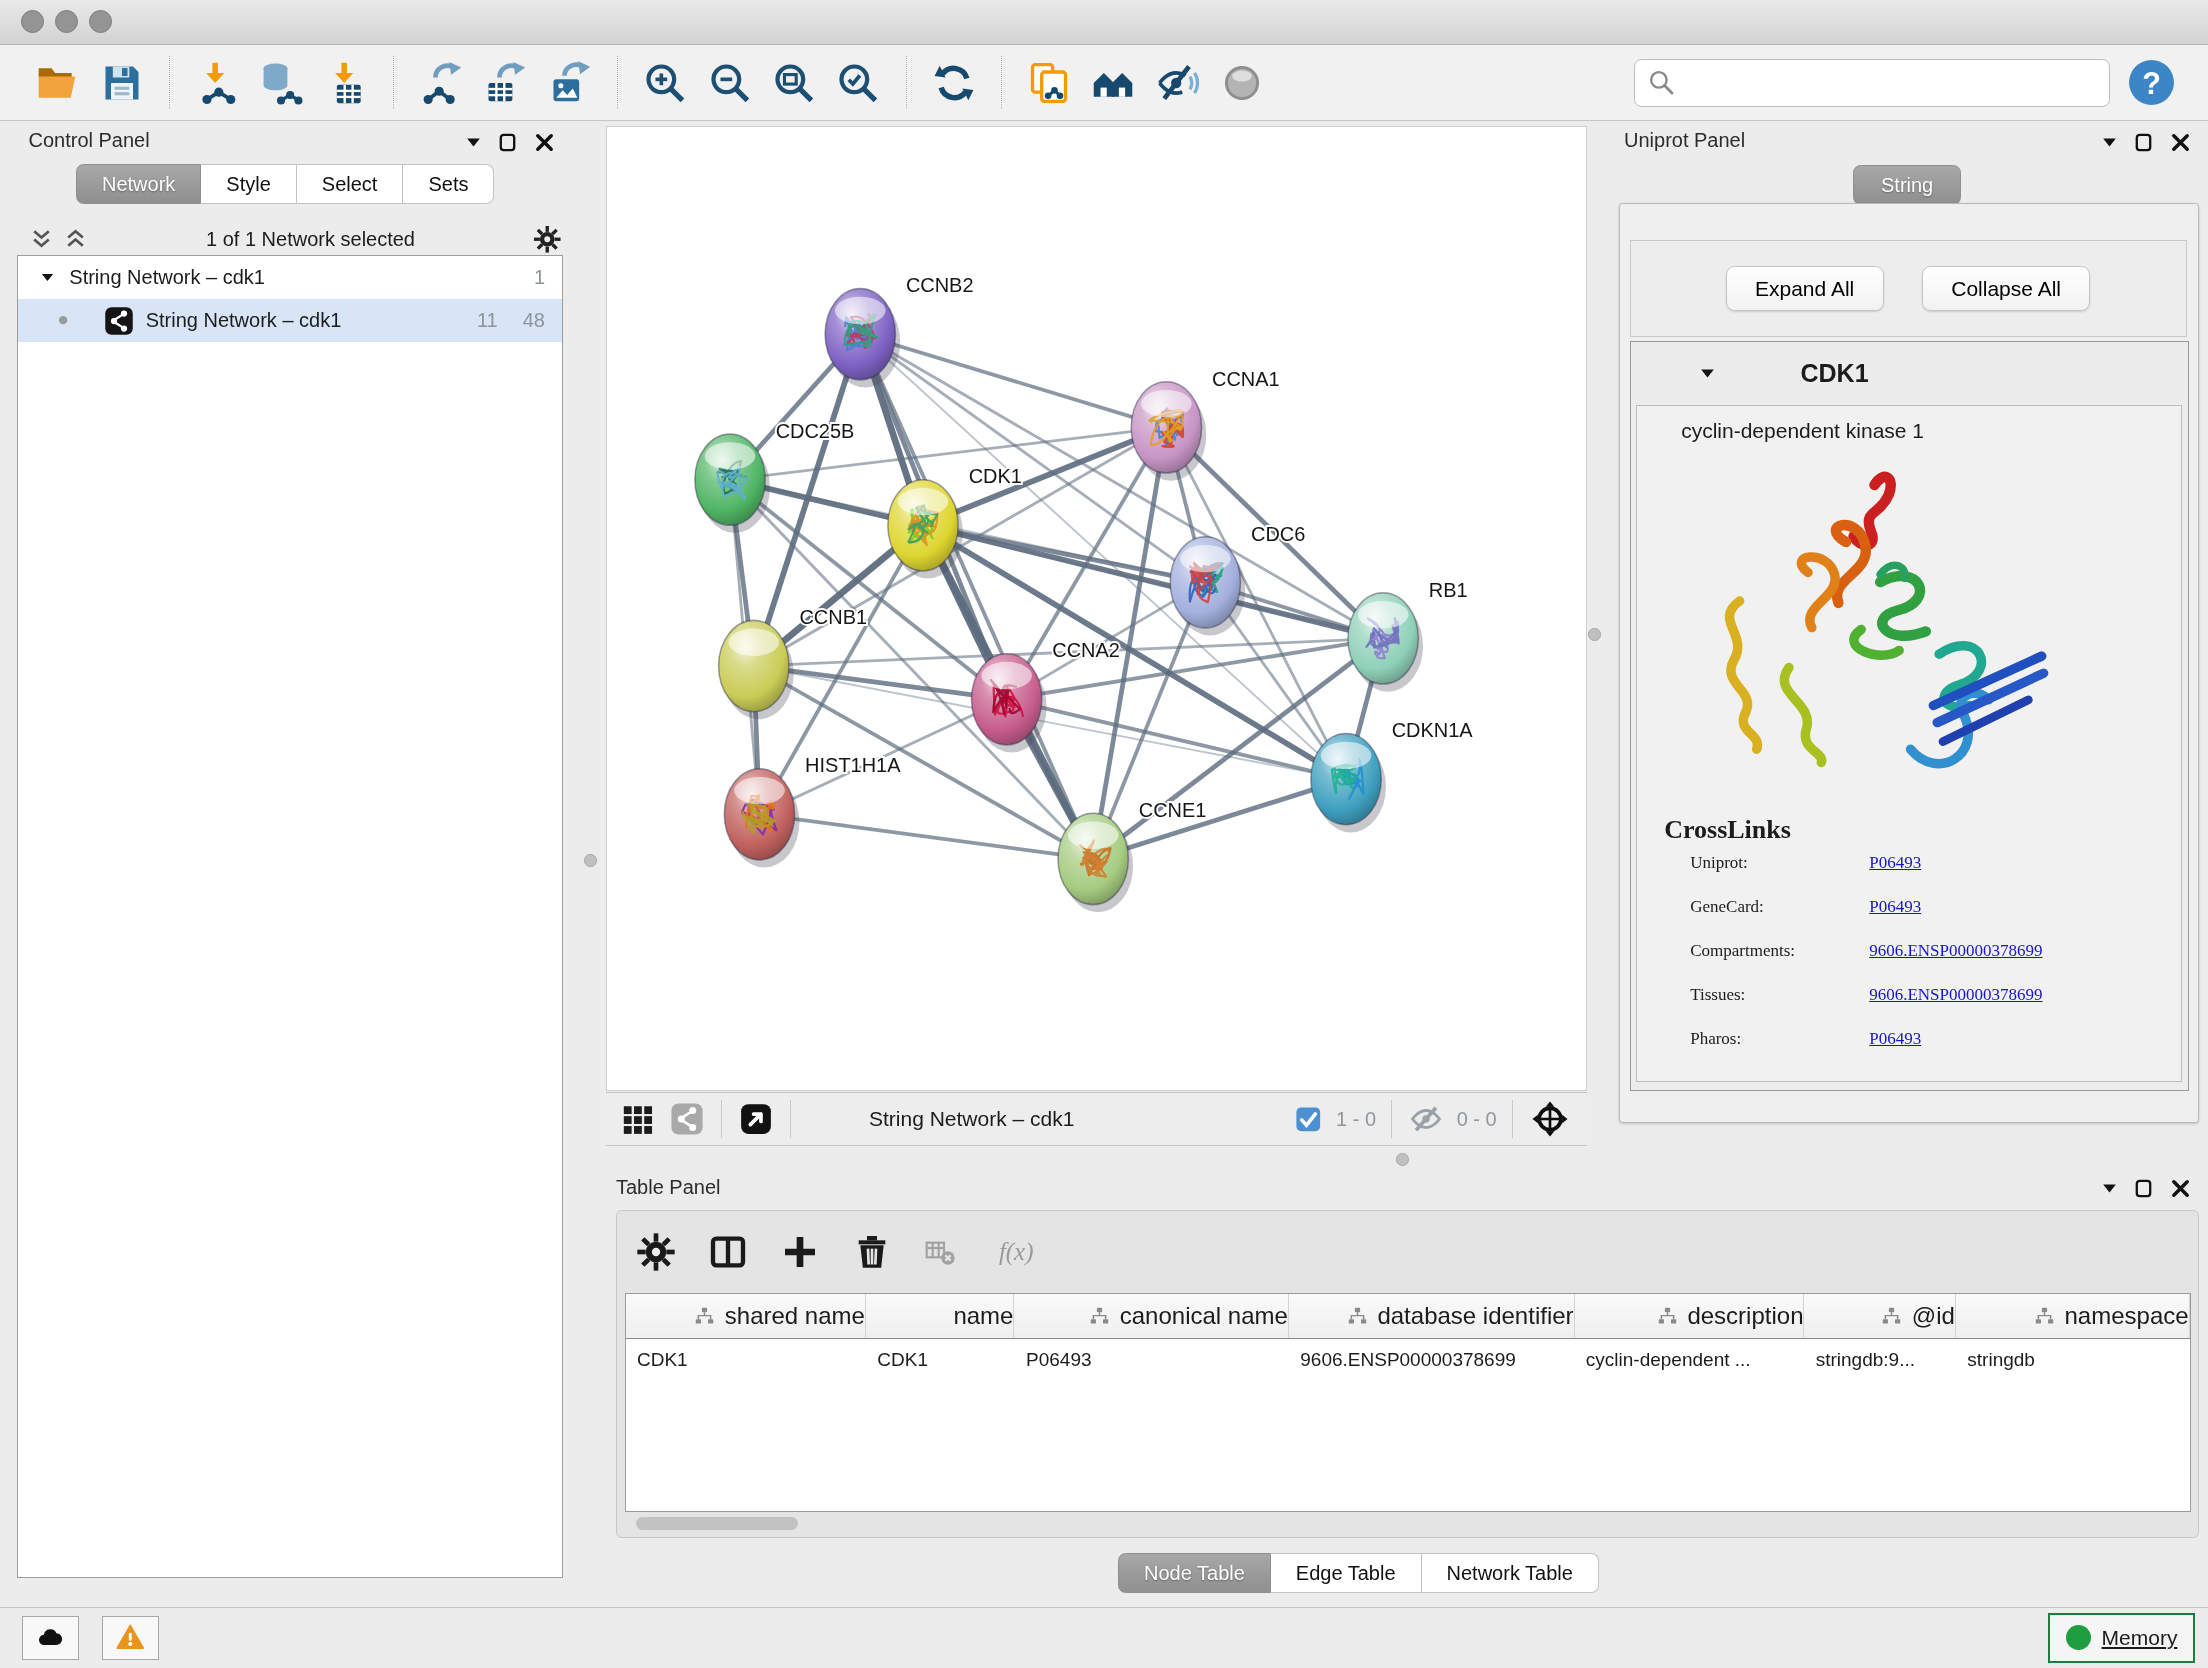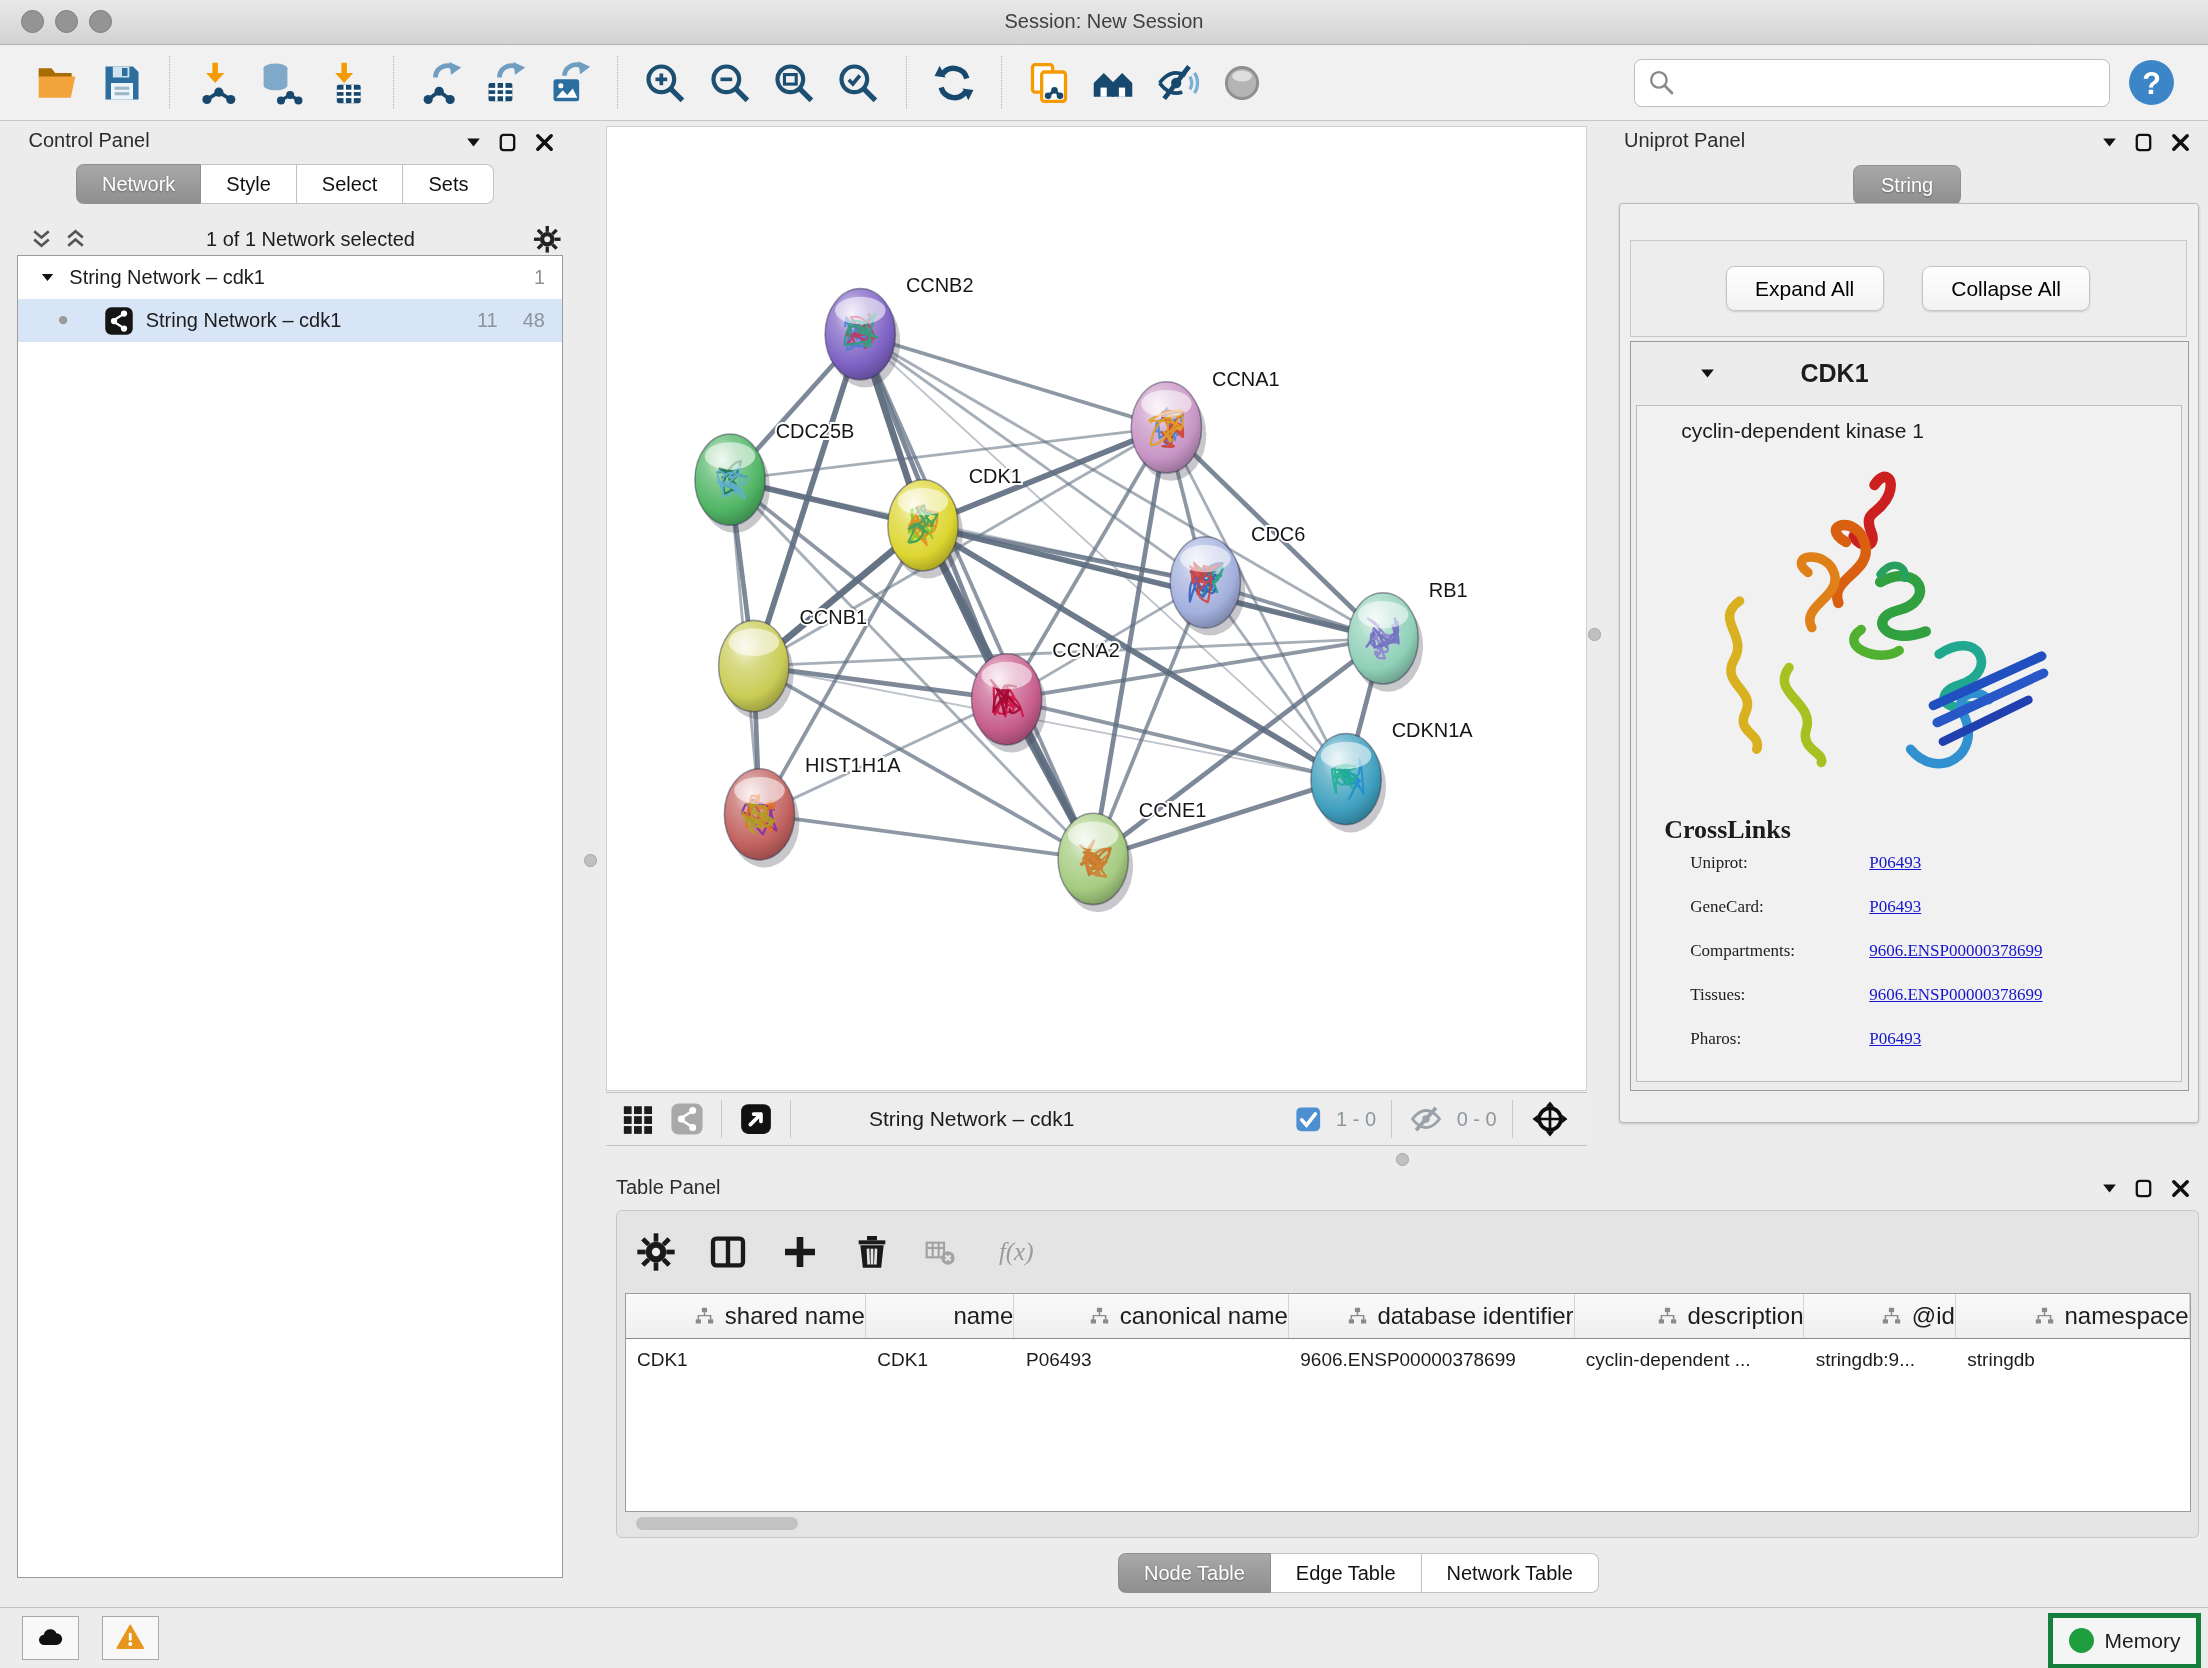--- a/index.html
+++ b/index.html
@@ -75,22 +75,22 @@
       border-right:1px solid #d4d4d4;box-sizing:border-box;overflow:hidden;white-space:nowrap;}
   .th svg{width:21px;height:21px;flex:0 0 auto;color:#8a8a8a;}
   .tr{display:flex;height:42px;align-items:center;font-size:19px;}
   .td{padding-left:11.4px;box-sizing:border-box;overflow:hidden;white-space:nowrap;}
   #tp-hscroll{left:19px;top:306px;width:162px;height:13.3px;background:#c2c2c2;border-radius:6.7px;}
   
   #statusbar{left:0;top:1607px;width:2208px;height:61px;background:#ececec;border-top:1px solid #c4c4c4;}
   .sb-btn{width:55px;height:42px;background:#f8f8f8;border:1px solid #a8a8a8;top:7.6px;
     display:flex;align-items:center;justify-content:center;}
   .sb-btn svg{width:28.5px;height:28.5px;}
-  #memory-btn{left:2048px;top:4.8px;width:143px;height:46px;background:#f5f5f5;border:5px solid #15803d;
-    display:flex;align-items:center;justify-content:center;gap:11px;font-size:21px;}
+  #memory-btn{left:2048px;top:4.8px;width:143px;height:46px;background:#f5f5f5;border:2px solid #15803d;
+    display:flex;align-items:center;justify-content:center;gap:11px;font-size:21px;text-decoration:underline;}
   #memory-dot{width:25px;height:25px;border-radius:50%;background:#1e9e3e;}
   .clickable{cursor:default;}
 </style>
 </head>
 <body>
 
 <svg width="0" height="0" style="position:absolute">
 <defs>
 <symbol id="i-caret-down" viewBox="0 0 24 24">
         <path d="M4 7h16l-8 10z" fill="currentColor"></path>
@@ -389,21 +389,20 @@
 <symbol id="i-dot" viewBox="0 0 24 24">
         <circle cx="12" cy="12" r="7" fill="currentColor"></circle>
       </symbol>
 </defs>
 </svg>
 
 <div id="titlebar" class="abs">
   <div class="tl abs" style="left:21px"></div>
   <div class="tl abs" style="left:55px"></div>
   <div class="tl abs" style="left:89px"></div>
-  <div id="win-title" class="abs">Session: New Session</div>
 </div>
 
 <div id="toolbar" class="abs">
   <span id="tb-icons" style="display:flex;align-items:center">
       <span class="tb-btn clickable">
         <svg viewBox="0 0 46 46" width="44" height="44">
           <use href="#i-open-session"></use>
         </svg>
       </span>
       <span class="tb-btn clickable">

